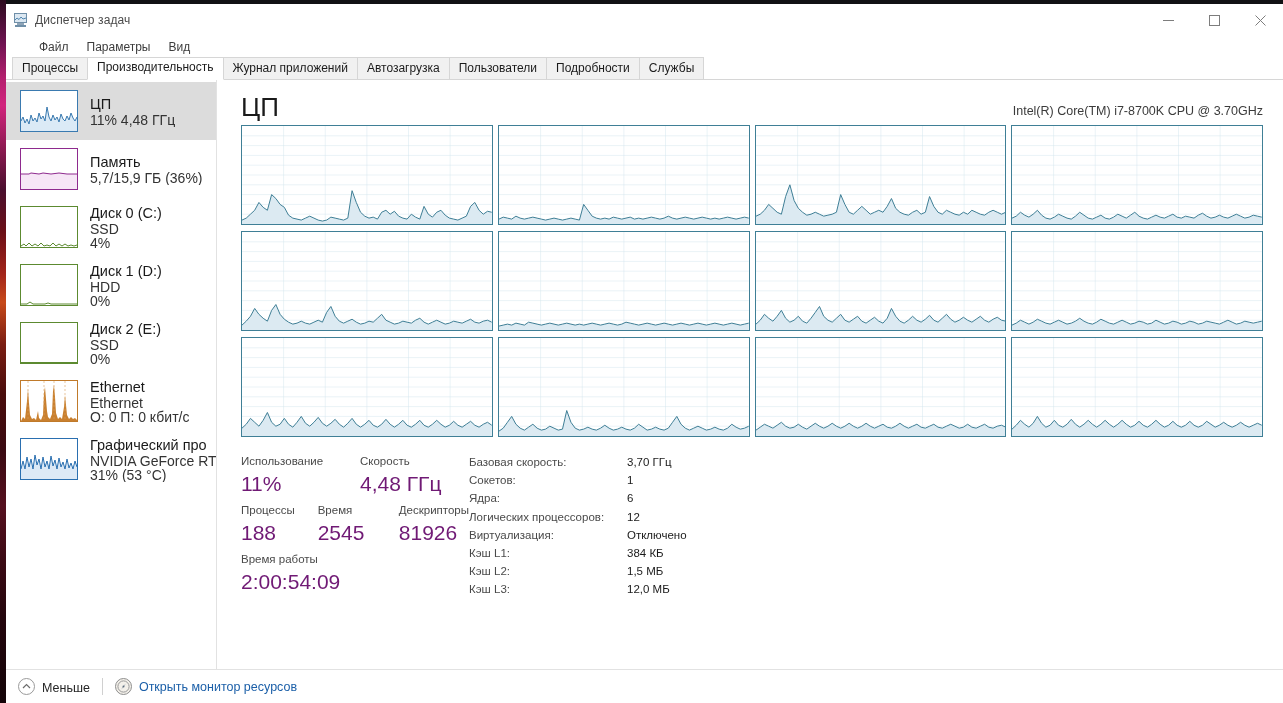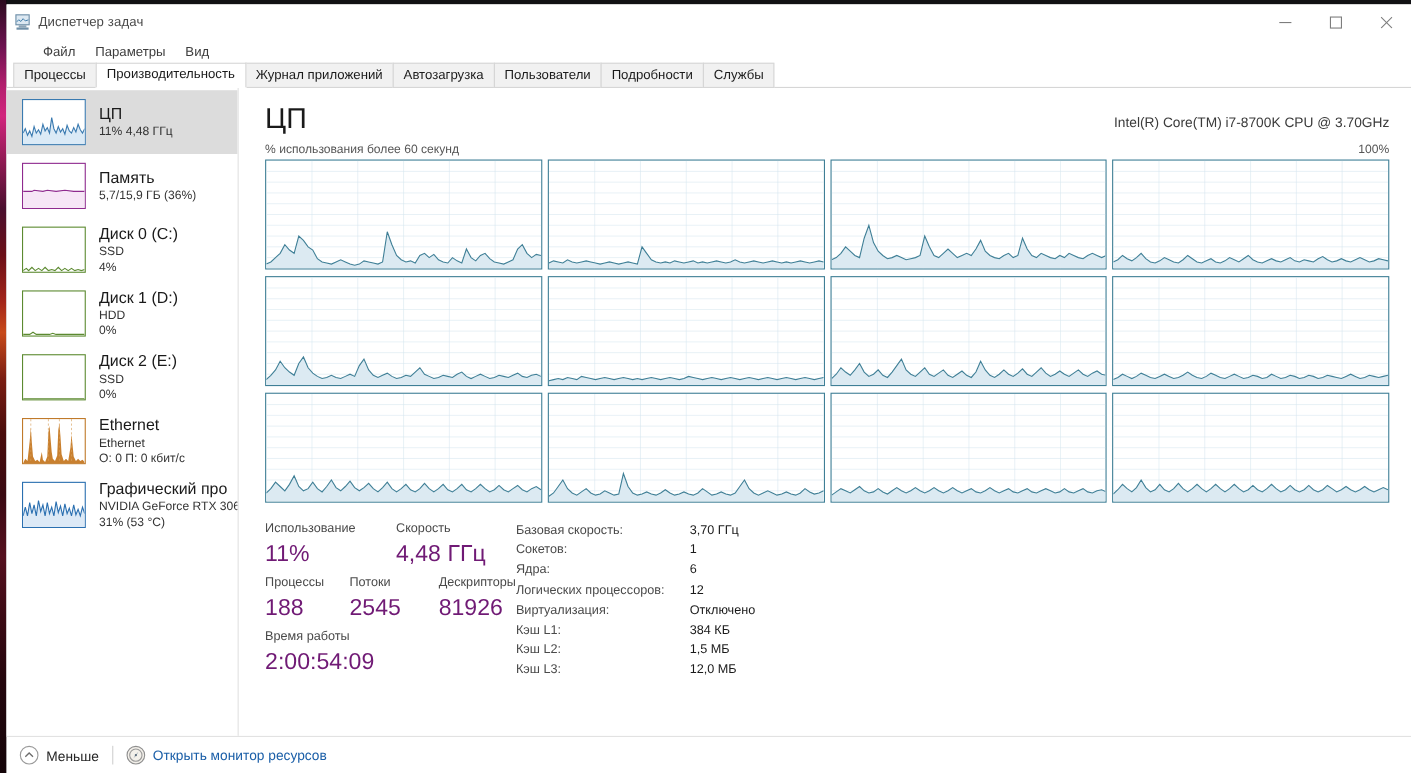--- a/index.html
+++ b/index.html
@@ -130,21 +130,21 @@
   }
   .side-item.selected { background: #dcdcdc; }
   .side-thumb {
     width: 58px; height: 42px; flex: 0 0 58px;
     border: 1px solid #3a7ab0; background: #ffffff;
     margin-right: 12px; position: relative; overflow: hidden;
   }
   .side-thumb svg { position: absolute; left: 0; top: 0; }
   .side-text { overflow: hidden; white-space: nowrap; min-width: 0; }
   .side-title { font-size: 14.5px; color: #1a1a1a; line-height: 17px; }
-  .side-sub { font-size: 11px; color: #333; line-height: 14px; }
+  .side-sub { font-size: 14px; color: #333; line-height: 14px; }
 
   
   #main {
     flex: 1 1 auto; position: relative; overflow: hidden;
     padding: 0 20px 0 24px;
   }
   #main-head { display: flex; align-items: baseline; padding-top: 12px; }
   #main-title { font-size: 26px; color: #1a1a1a; font-weight: 400; line-height: 30px; }
   #cpu-model {
     margin-left: auto; font-size: 12.5px; color: #3b3b3b;
@@ -361,24 +361,20 @@
 
     </div>
 
     <div id="main">
 
       <div id="main-head">
         <div id="main-title">ЦП</div>
         <div id="cpu-model">Intel(R) Core(TM) i7-8700K CPU @ 3.70GHz</div>
       </div>
 
-      <div id="graph-caption-row">
-        <div id="graph-caption">% использования более 60 секунд</div>
-        <div id="graph-max">100%</div>
-      </div>
 
       <div id="graph-grid">
           <div class="gcell" style="border-color: rgb(63, 127, 150);">
             <svg viewBox="0 0 100 100" preserveAspectRatio="none">
               <line x1="0" x2="100" y1="10" y2="10" stroke="#d4e6ef" stroke-width="0.5" vector-effect="non-scaling-stroke"></line>
               <line x1="0" x2="100" y1="20" y2="20" stroke="#d4e6ef" stroke-width="0.5" vector-effect="non-scaling-stroke"></line>
               <line x1="0" x2="100" y1="30" y2="30" stroke="#d4e6ef" stroke-width="0.5" vector-effect="non-scaling-stroke"></line>
               <line x1="0" x2="100" y1="40" y2="40" stroke="#d4e6ef" stroke-width="0.5" vector-effect="non-scaling-stroke"></line>
               <line x1="0" x2="100" y1="50" y2="50" stroke="#d4e6ef" stroke-width="0.5" vector-effect="non-scaling-stroke"></line>
               <line x1="0" x2="100" y1="60" y2="60" stroke="#d4e6ef" stroke-width="0.5" vector-effect="non-scaling-stroke"></line>
@@ -628,21 +624,21 @@
               <div class="st-label">Скорость</div>
               <div class="st-value">4,48 ГГц</div>
             </div>
           </div>
           <div class="st-row st-gap">
             <div class="st-block" style="width:74px">
               <div class="st-label">Процессы</div>
               <div class="st-value">188</div>
             </div>
             <div class="st-block" style="width:79px">
-              <div class="st-label">Потоки</div>
+              <div class="st-label">Время</div>
               <div class="st-value">2545</div>
             </div>
             <div class="st-block">
               <div class="st-label">Дескрипторы</div>
               <div class="st-value">81926</div>
             </div>
           </div>
           <div class="st-row st-gap">
             <div class="st-block">
               <div class="st-label">Время работы</div>

